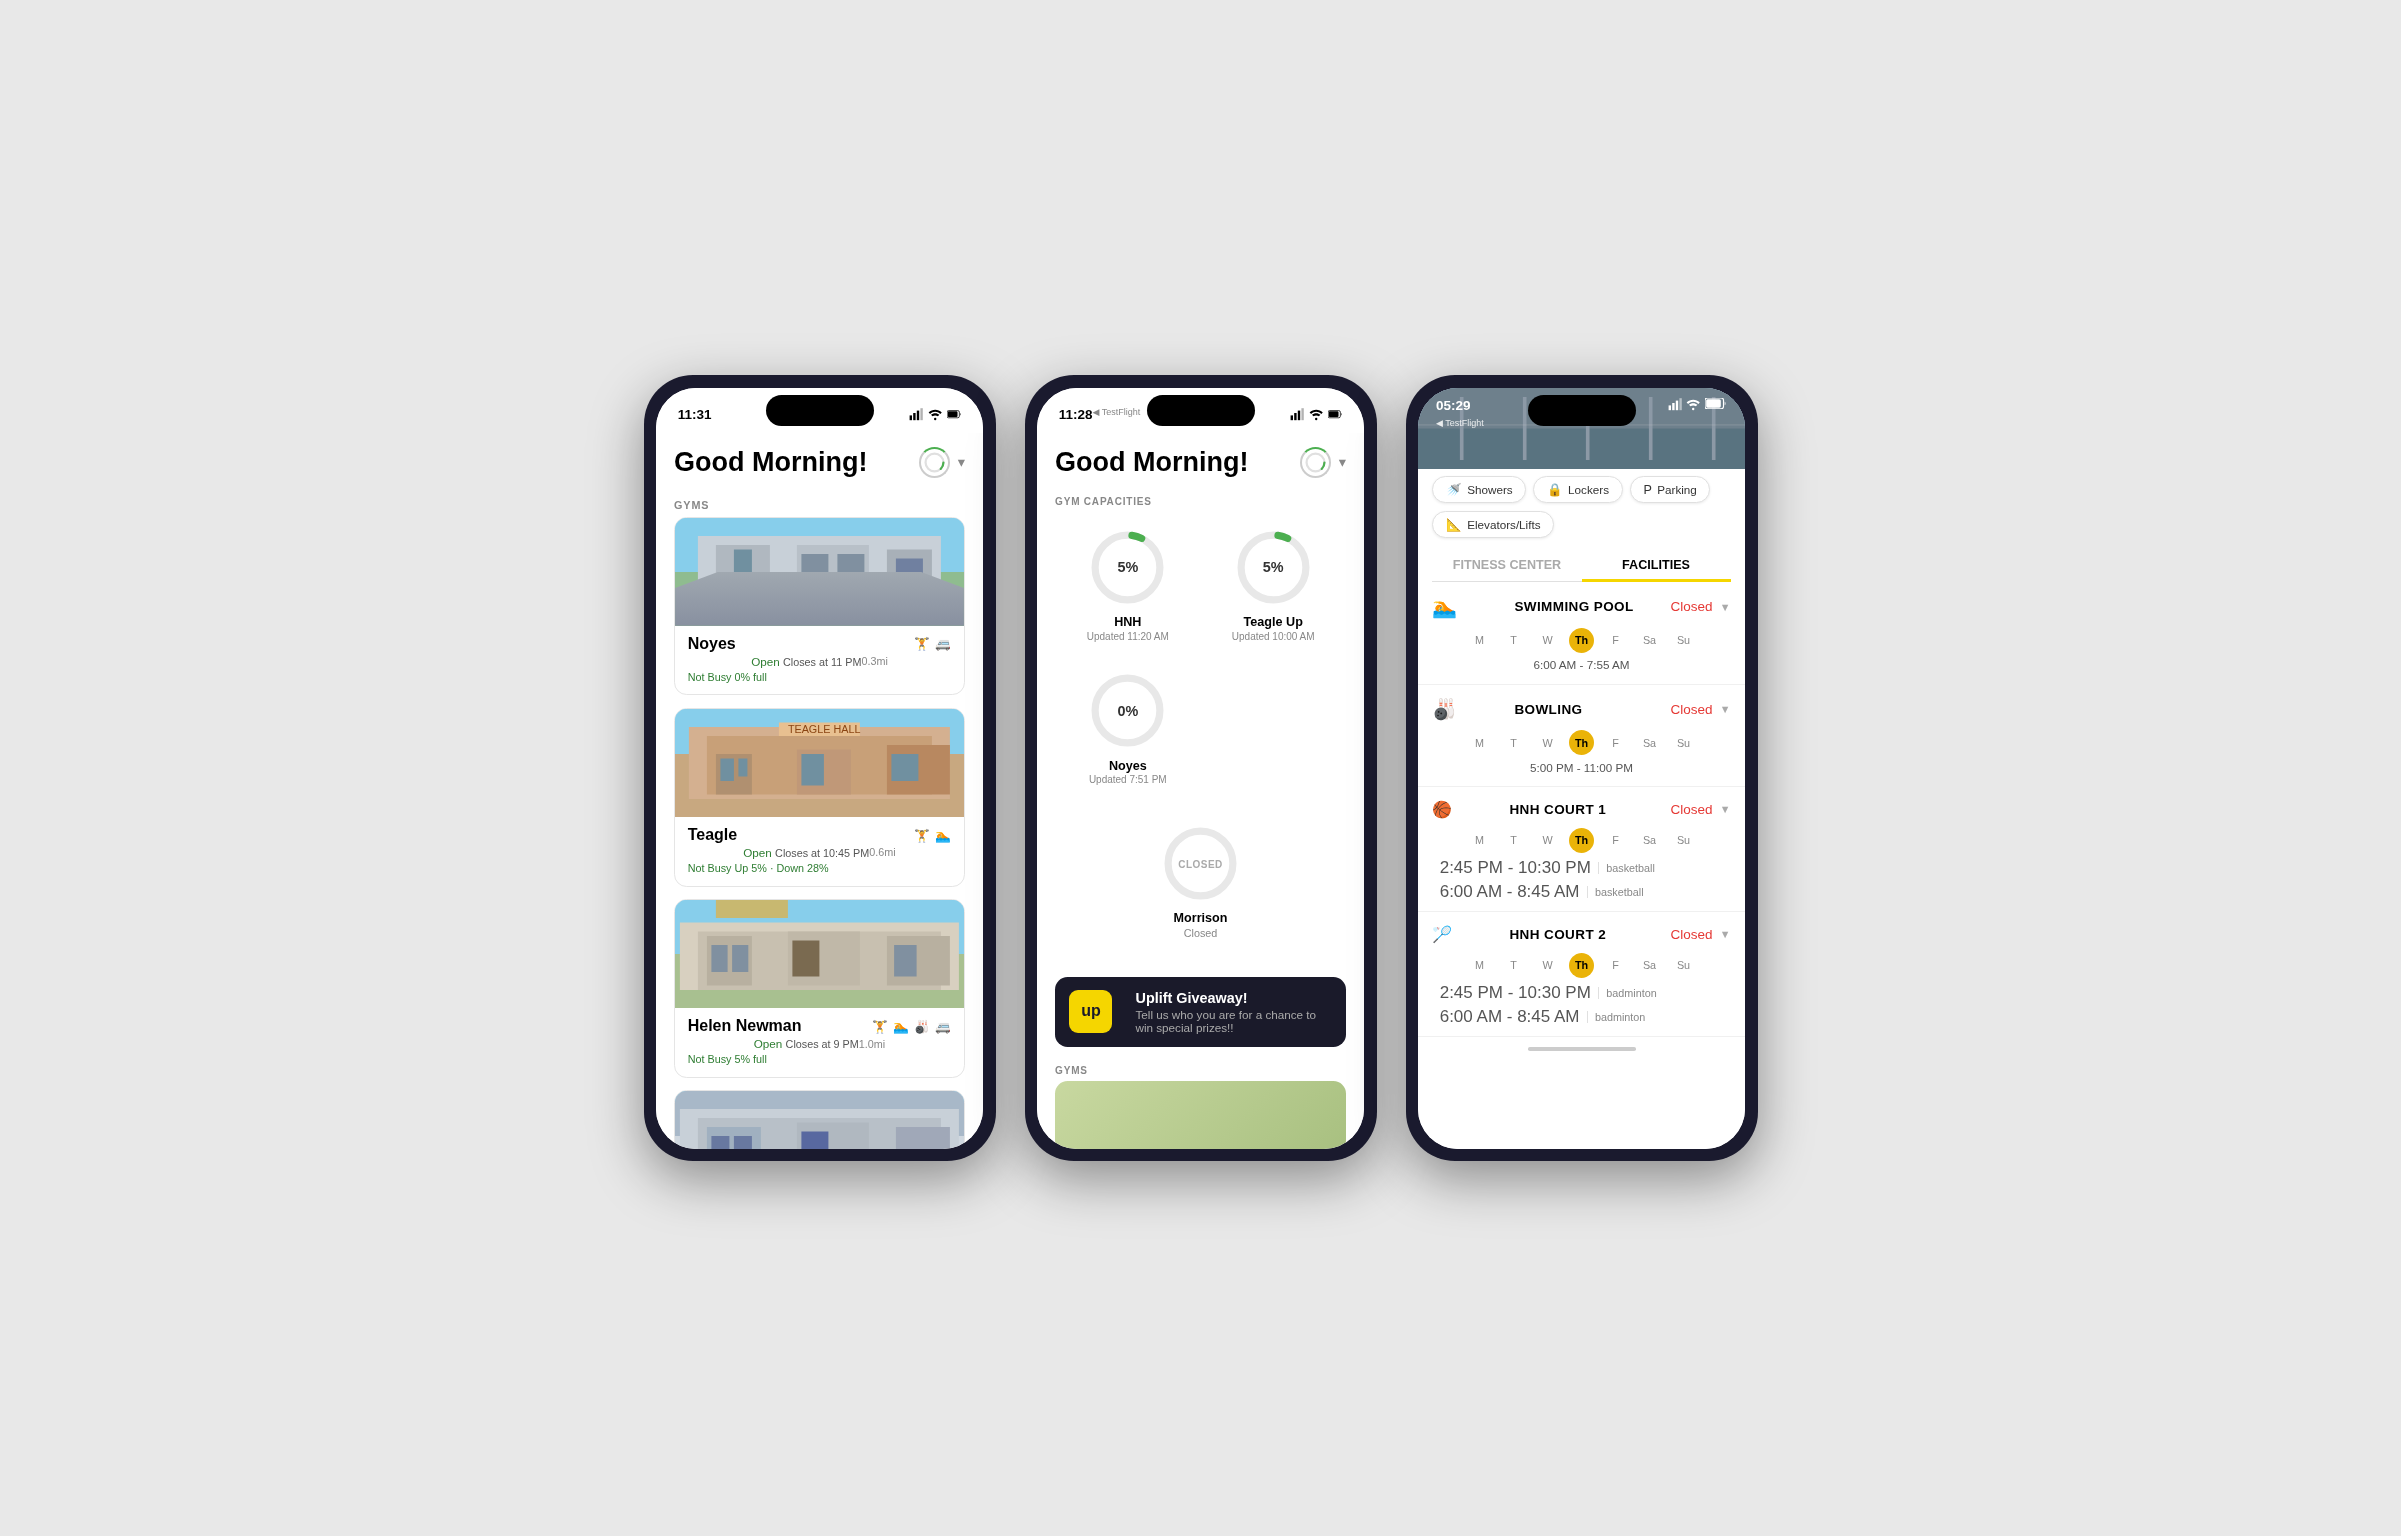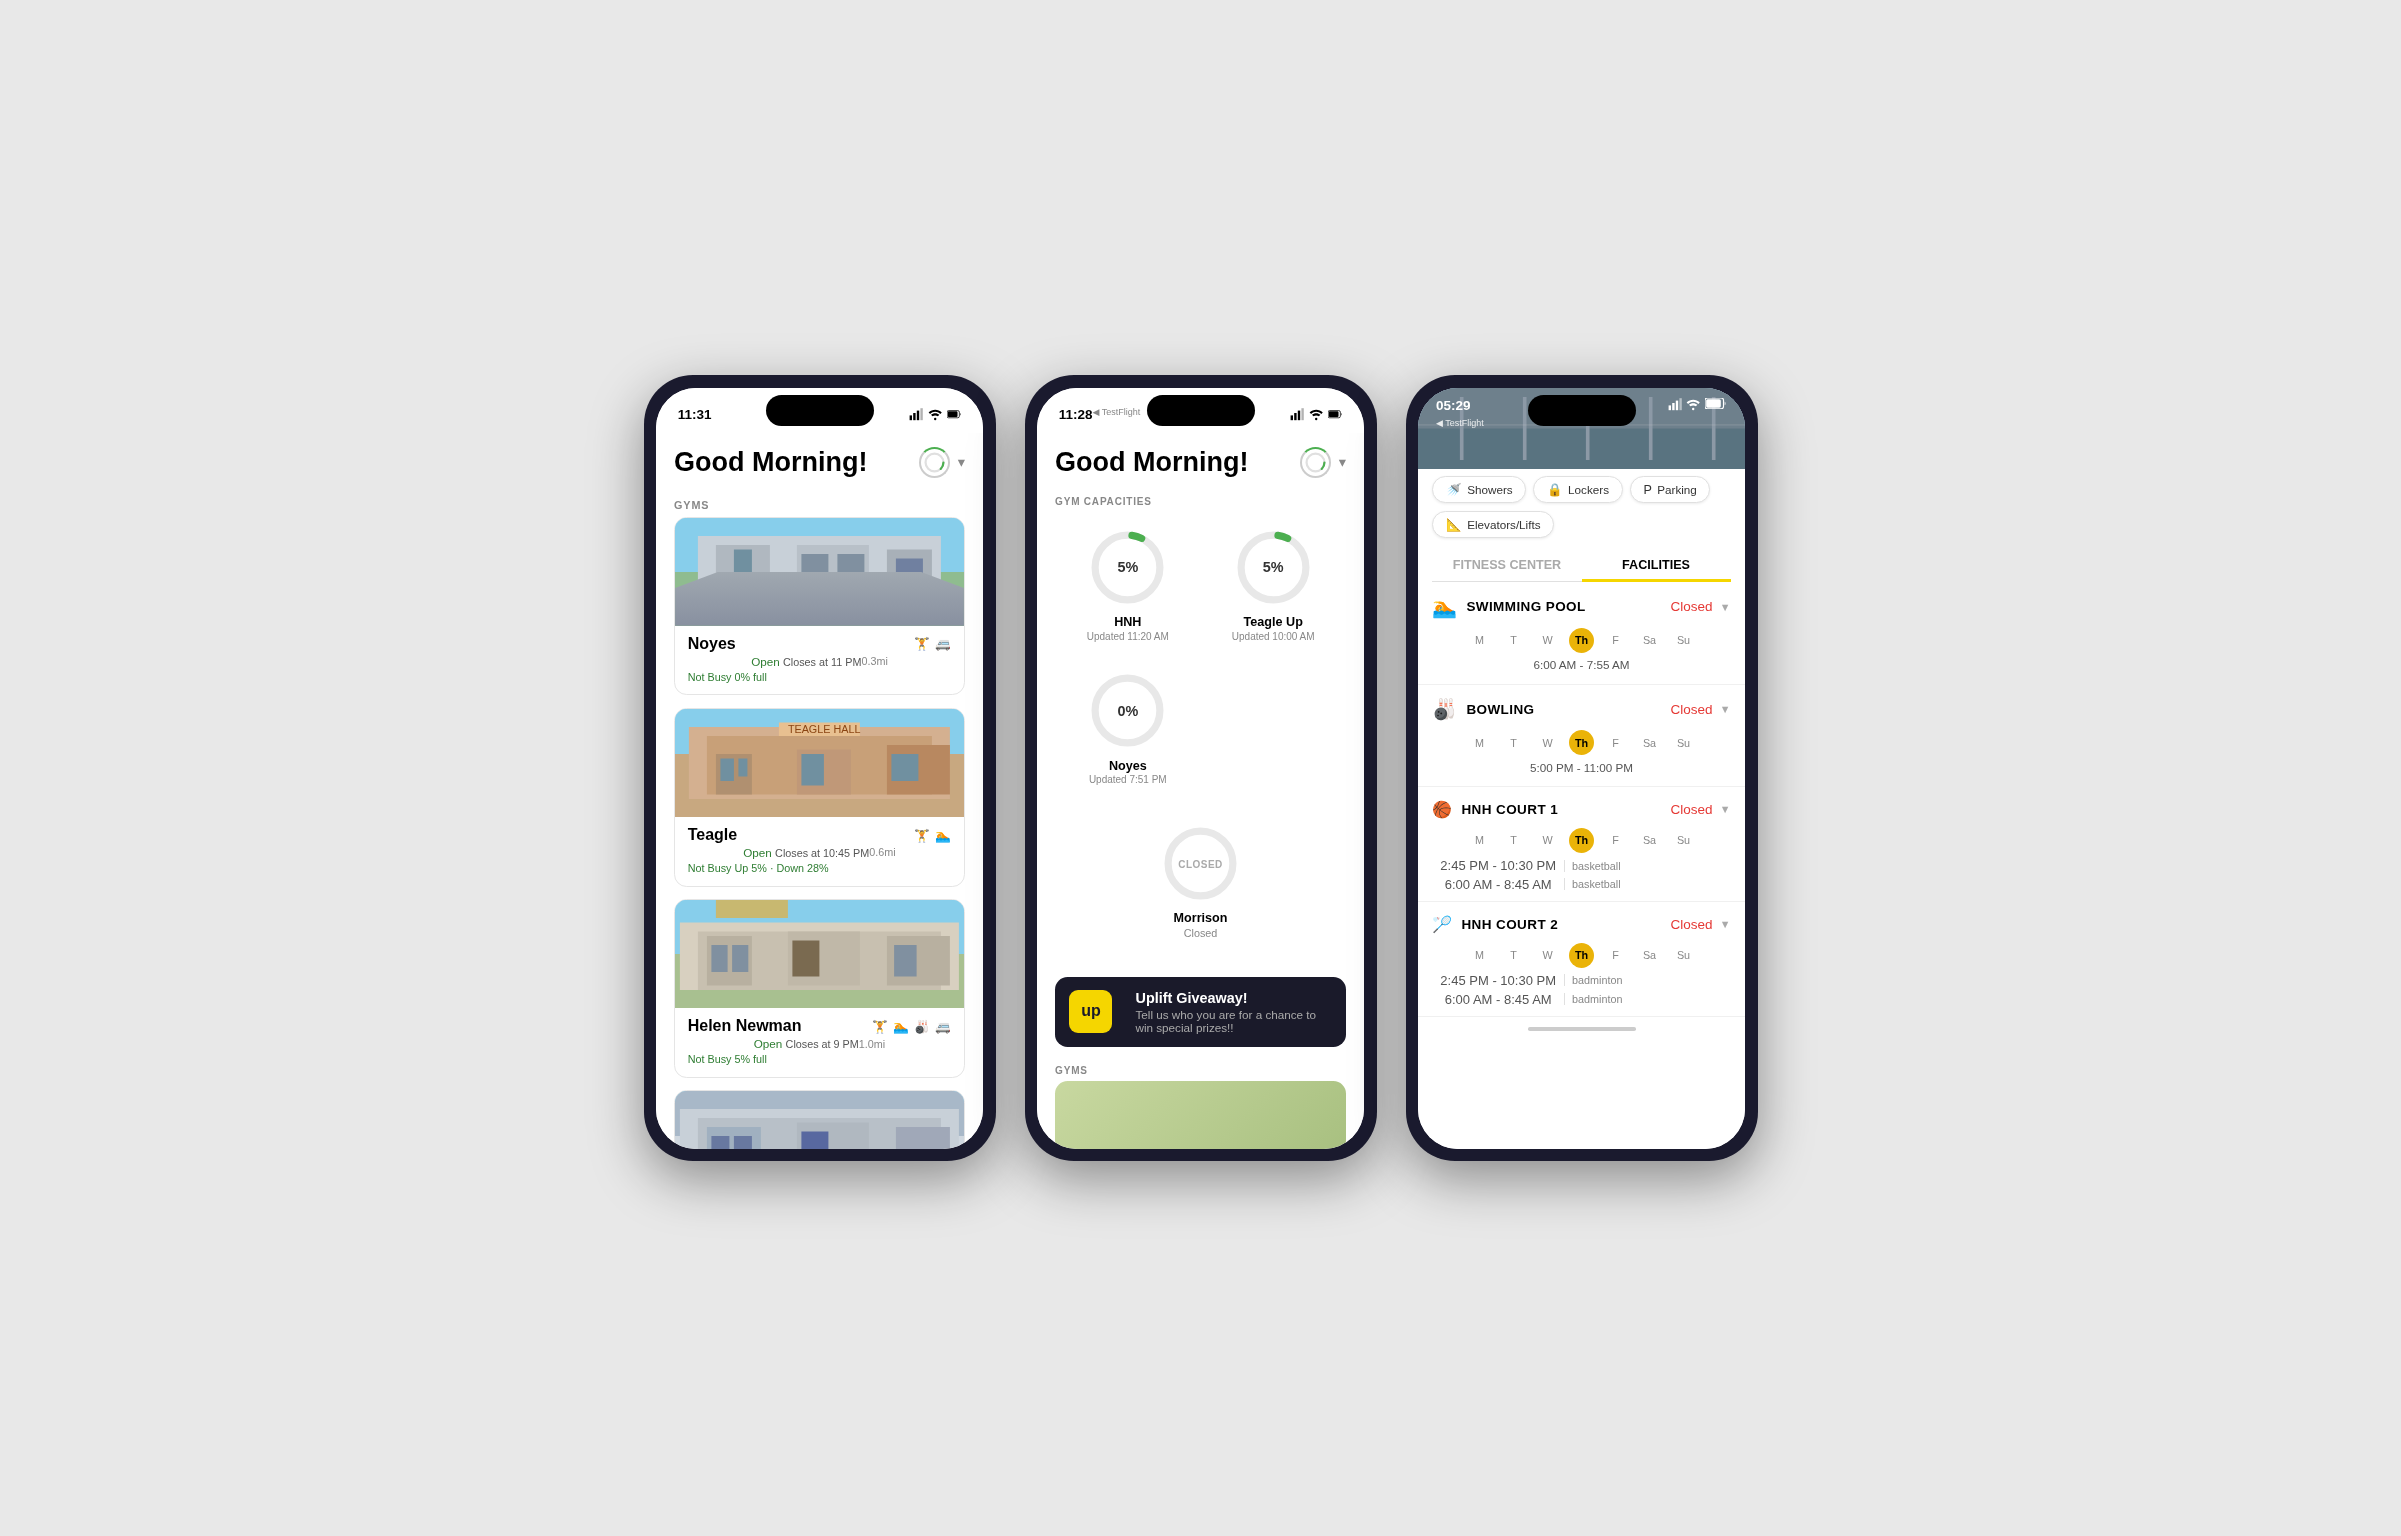--- a/index.html
+++ b/index.html
@@ -315,20 +315,21 @@
       display: flex;
       align-items: center;
       gap: 9px;
     }
     .facility-icon { font-size: 20px; color: #333; }
     .facility-name {
       font-size: 13.5px;
       font-weight: 700;
       color: #000;
       letter-spacing: 0.03em;
+      margin-left: 48px;
     }
     .facility-status-closed {
       color: #e53935;
       font-size: 13.5px;
       font-weight: 500;
     }
     .facility-chevron { color: #aaa; font-size: 10.8px; margin-left: 3.6px; }
     .facility-right { display: flex; align-items: center; gap: 3.6px; }
 
     .day-row {
@@ -364,21 +365,21 @@
       flex-direction: column;
       gap: 3.6px;
       padding: 0 7.2px;
     }
     .time-slot-row {
       display: flex;
       align-items: center;
       gap: 7.2px;
     }
     .time-slot-time {
-      font-size: 13px;
+      font-size: 17px;
       color: #555;
       min-width: 117px;
       text-align: center;
     }
     .time-slot-tag {
       font-size: 10.8px;
       color: #888;
       border-left: 1.8px solid #e0e0e0;
       padding-left: 7.2px;
     }

